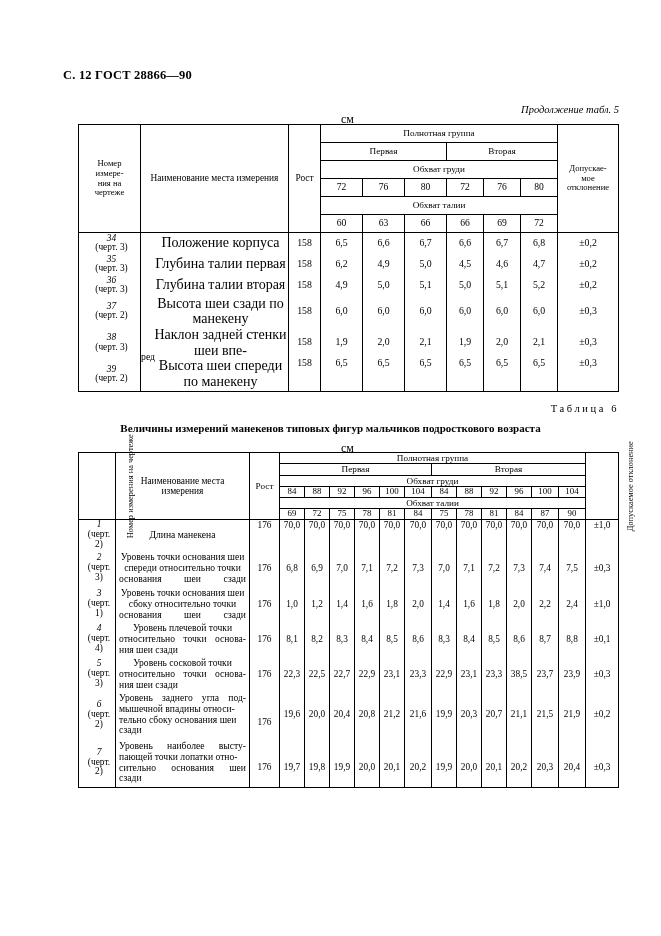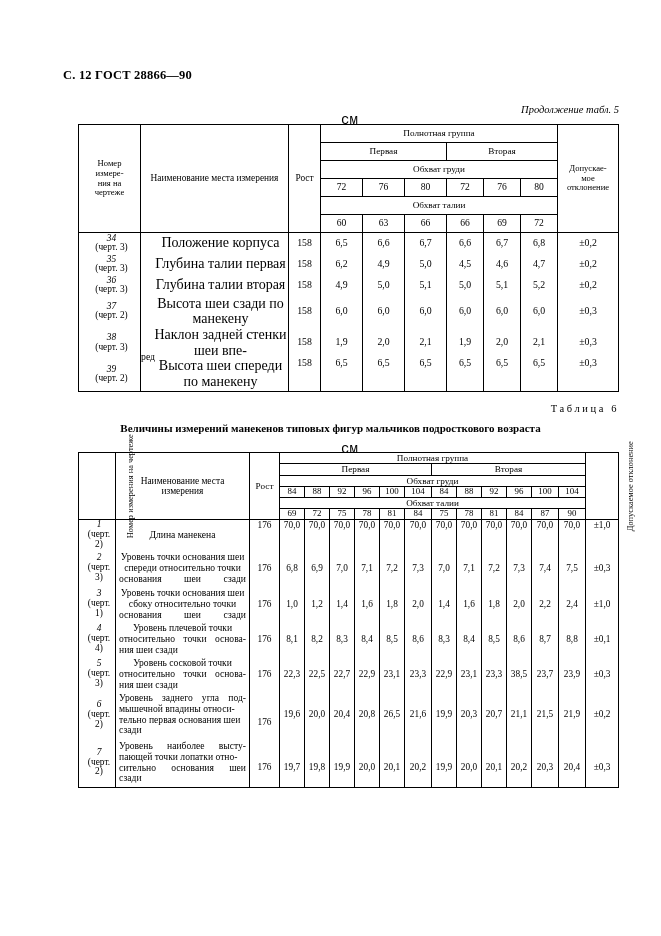--- a/index.html
+++ b/index.html
@@ -37,23 +37,22 @@
   .tbl-continuation {
     position: absolute;
     right: 42px;
     top: 104px;
     font-size: 10.5px;
     font-style: italic;
     white-space: nowrap;
   }
   .unit-label {
     position: absolute;
-    font-size: 14px;
+    font-size: 12px;
     white-space: nowrap;
-    font-family: Liberation Mono, monospace;
   }
   .unit-1 { left: 341px; top: 112px; }
   .unit-2 { left: 341px; top: 441px; }
 
   .tbl-number {
     position: absolute;
     right: 42px;
     top: 403px;
     font-size: 10.5px;
     letter-spacing: 2.6px;
@@ -556,29 +555,29 @@
       </tr>
 
       <tr style="height:46px">
         <td class="t6-row-num bl-thick no-b no-t">
           <span class="n">6</span>
           <span class="c">(черт. 2)</span>
         </td>
         <td class="t6-row-name no-b no-t">
           <span>Уровень заднего угла под-</span>
           <span class="tail">мышечной впадины относи-</span>
-          <span class="tail">тельно первая основания шеи</span>
+          <span class="tail">тельно сбоку основания шеи</span>
           <span class="tail">сзади</span>
         </td>
         <td class="t6-rost no-b no-t" style="vertical-align:middle;padding-top:16px !important">176</td>
         <td class="t6-data bl-thick no-b no-t">19,6</td>
         <td class="t6-data no-b no-t">20,0</td>
         <td class="t6-data no-b no-t">20,4</td>
         <td class="t6-data no-b no-t">20,8</td>
-        <td class="t6-data no-b no-t">26,5</td>
+        <td class="t6-data no-b no-t">21,2</td>
         <td class="t6-data no-b no-t">21,6</td>
         <td class="t6-data bl-thick no-b no-t">19,9</td>
         <td class="t6-data no-b no-t">20,3</td>
         <td class="t6-data no-b no-t">20,7</td>
         <td class="t6-data no-b no-t">21,1</td>
         <td class="t6-data no-b no-t">21,5</td>
         <td class="t6-data no-b no-t">21,9</td>
         <td class="t6-dop bl-thick br-thick no-b no-t">±0,2</td>
       </tr>
 

